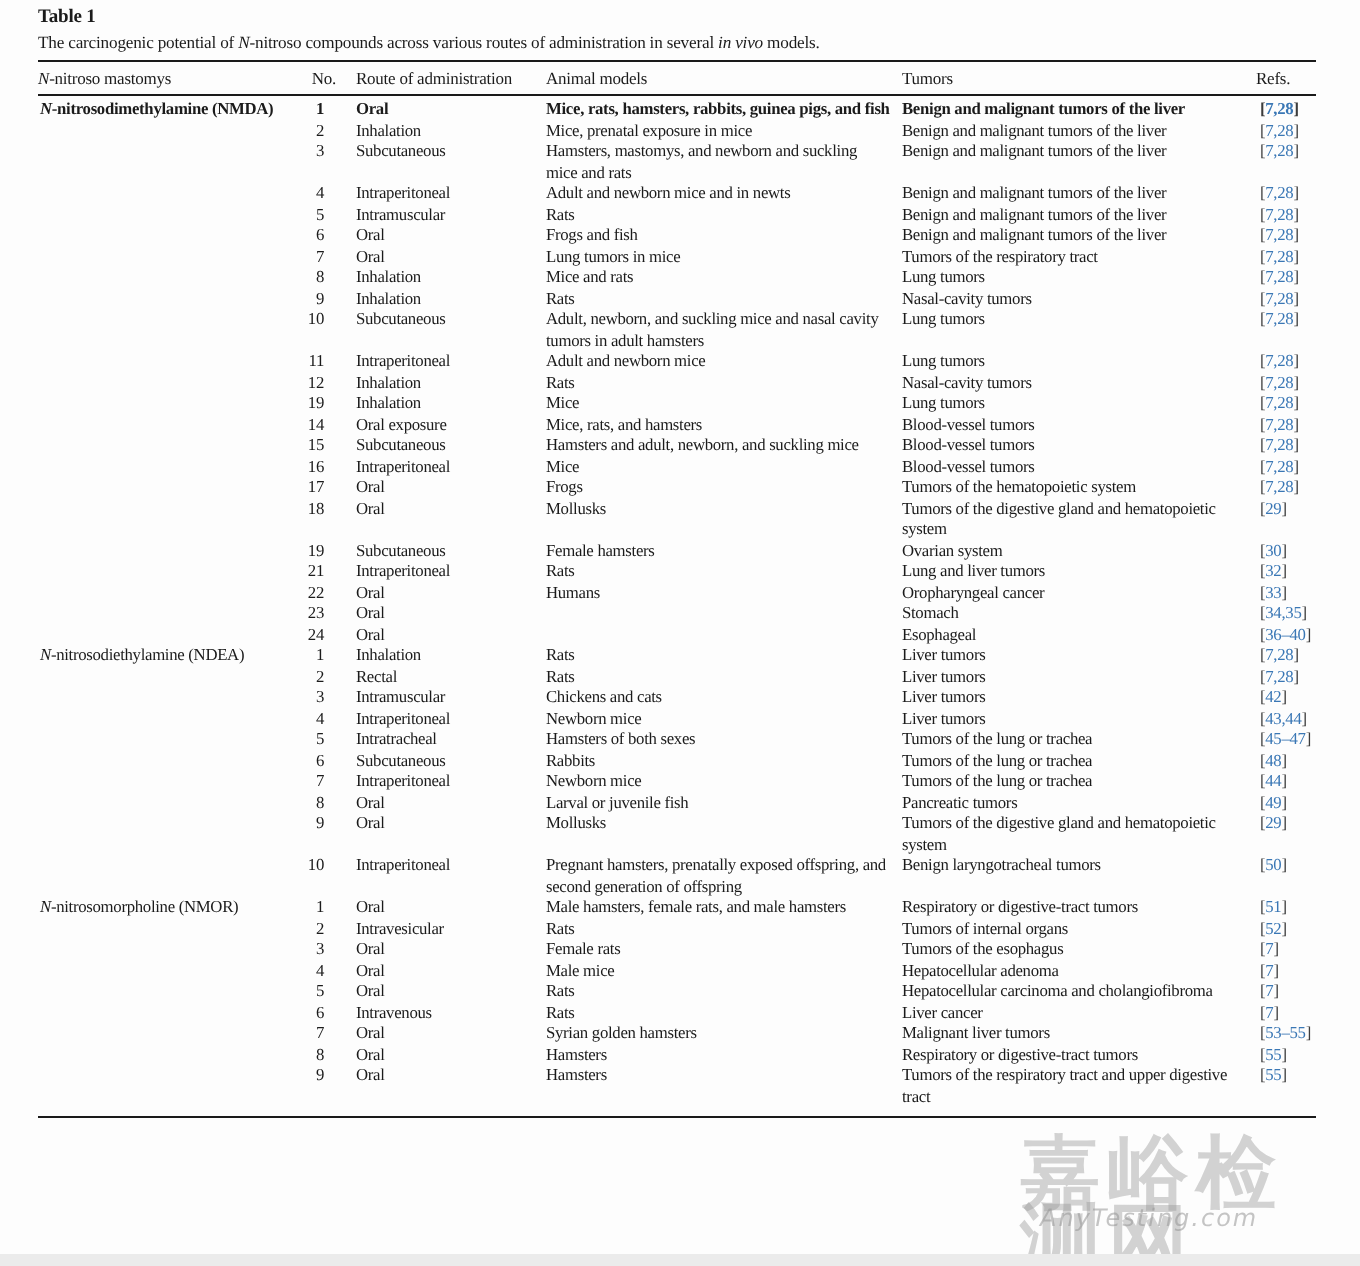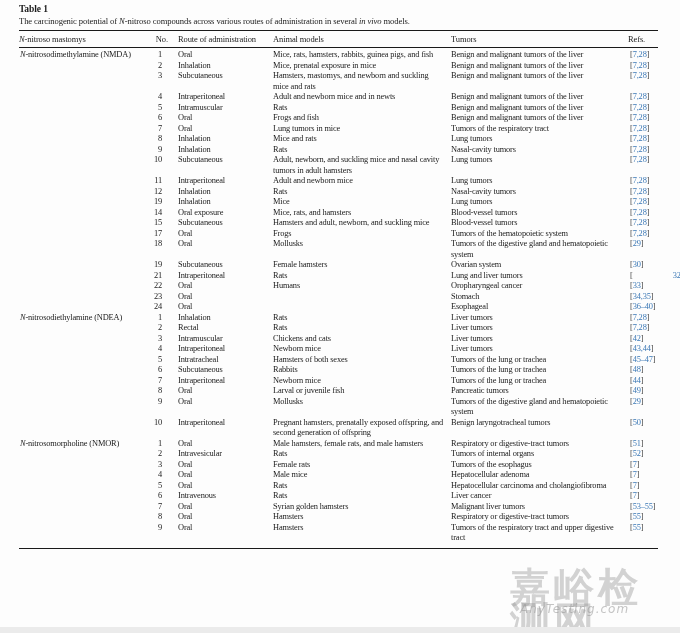--- a/index.html
+++ b/index.html
@@ -21,21 +21,21 @@
   thead th{
     font-weight:normal;text-align:left;font-size:8.5px;line-height:9.5px;
     padding:3.5px 0 2.5px 0;border-bottom:1.5px solid #1a1a1a;letter-spacing:-0.12px;
   }
   thead th.c1{text-align:right;}
   thead th.c2{padding-left:10px;}
   td{
     vertical-align:top;font-size:8.4px;line-height:10.5px;padding:0;
     letter-spacing:-0.15px;
   }
-  tbody tr:first-child td{padding-top:2.5px;}
+  tbody tr:first-child td{padding-top:2.5px;font-weight:bold;}
   tbody tr:last-child td{padding-bottom:4px;}
   td.c0{padding-left:1px;}
   td.c1{text-align:right;padding-right:6px;}
   td.c2{padding-left:10px;}
   td.c3{padding-right:6px;}
   td.c4{padding-right:4px;}
   td.c5{white-space:nowrap;padding-left:2px;}
   td.c5 .bracket{color:#3c3c3c;}
   i{font-style:italic;}
   .wm{position:absolute;pointer-events:none;}
@@ -192,20 +192,28 @@
         <tr>
           <td class="c0"></td>
           <td class="c1">15</td>
           <td class="c2">Subcutaneous</td>
           <td class="c3">Hamsters and adult, newborn, and suckling mice</td>
           <td class="c4">Blood-vessel tumors</td>
           <td class="c5"><span class="bracket">[</span><span style="color: rgb(58, 119, 181);">7,28</span><span class="bracket">]</span></td>
         </tr>
         <tr>
           <td class="c0"></td>
+          <td class="c1">16</td>
+          <td class="c2">Intraperitoneal</td>
+          <td class="c3">Mice</td>
+          <td class="c4">Blood-vessel tumors</td>
+          <td class="c5"><span class="bracket">[</span><span style="color: rgb(58, 119, 181);">7,28</span><span class="bracket">]</span></td>
+        </tr>
+        <tr>
+          <td class="c0"></td>
           <td class="c1">17</td>
           <td class="c2">Oral</td>
           <td class="c3">Frogs</td>
           <td class="c4">Tumors of the hematopoietic system</td>
           <td class="c5"><span class="bracket">[</span><span style="color: rgb(58, 119, 181);">7,28</span><span class="bracket">]</span></td>
         </tr>
         <tr>
           <td class="c0"></td>
           <td class="c1">18</td>
           <td class="c2">Oral</td>
@@ -220,21 +228,21 @@
           <td class="c3">Female hamsters</td>
           <td class="c4">Ovarian system</td>
           <td class="c5"><span class="bracket">[</span><span style="color: rgb(58, 119, 181);">30</span><span class="bracket">]</span></td>
         </tr>
         <tr>
           <td class="c0"></td>
           <td class="c1">21</td>
           <td class="c2">Intraperitoneal</td>
           <td class="c3">Rats</td>
           <td class="c4">Lung and liver tumors</td>
-          <td class="c5"><span class="bracket">[</span><span style="color: rgb(58, 119, 181); padding-left: 40px;">32</span><span class="bracket">]</span></td>
+          <td class="c5"><span class="bracket">[</span><span style="color: rgb(58, 119, 181);">32</span><span class="bracket">]</span></td>
         </tr>
         <tr>
           <td class="c0"></td>
           <td class="c1">22</td>
           <td class="c2">Oral</td>
           <td class="c3">Humans</td>
           <td class="c4">Oropharyngeal cancer</td>
           <td class="c5"><span class="bracket">[</span><span style="color: rgb(58, 119, 181);">33</span><span class="bracket">]</span></td>
         </tr>
         <tr>

